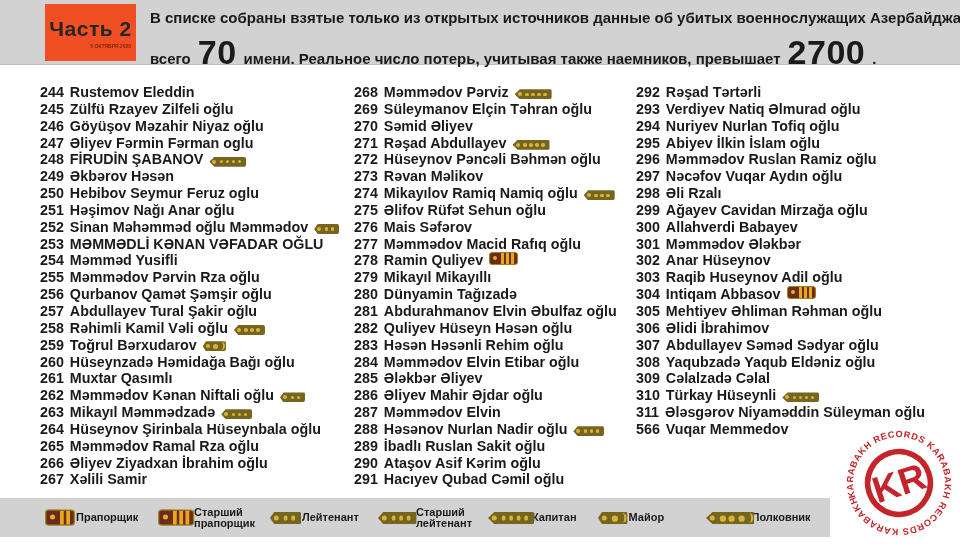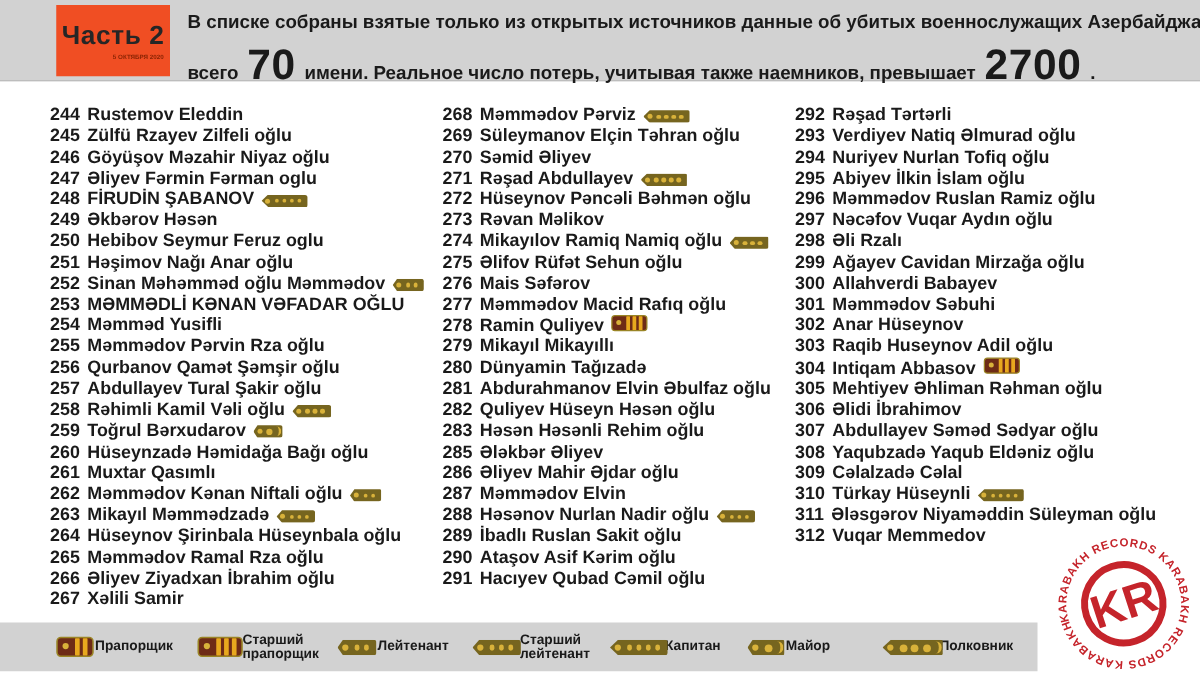--- a/index.html
+++ b/index.html
@@ -141,20 +141,21 @@
         <div class="row"><span class="num">278</span><span class="nm">Ramin Quliyev</span><span class="badge stripe">
             <span class="s"></span>
             <span class="s"></span>
             <span class="s"></span>
           </span></div>
         <div class="row"><span class="num">279</span><span class="nm">Mikayıl Mikayıllı</span></div>
         <div class="row"><span class="num">280</span><span class="nm">Dünyamin Tağızadə</span></div>
         <div class="row"><span class="num">281</span><span class="nm">Abdurahmanov Elvin Əbulfaz oğlu</span></div>
         <div class="row"><span class="num">282</span><span class="nm">Quliyev Hüseyn Həsən oğlu</span></div>
         <div class="row"><span class="num">283</span><span class="nm">Həsən Həsənli Rehim oğlu</span></div>
+        <div class="row"><span class="num">284</span><span class="nm">Məmmədov Elvin Etibar oğlu</span></div>
         <div class="row"><span class="num">285</span><span class="nm">Ələkbər Əliyev</span></div>
         <div class="row"><span class="num">286</span><span class="nm">Əliyev Mahir Əjdar oğlu</span></div>
         <div class="row"><span class="num">287</span><span class="nm">Məmmədov Elvin</span></div>
         <div class="row"><span class="num">288</span><span class="nm">Həsənov Nurlan Nadir oğlu</span><span class="badge">
             <span class="d"></span>
             <span class="d"></span>
             <span class="d"></span>
           </span></div>
         <div class="row"><span class="num">289</span><span class="nm">İbadlı Ruslan Sakit oğlu</span></div>
         <div class="row"><span class="num">290</span><span class="nm">Ataşov Asif Kərim oğlu</span></div>
@@ -163,41 +164,41 @@
     <div class="col" id="col2">
         <div class="row"><span class="num">292</span><span class="nm">Rəşad Tərtərli</span></div>
         <div class="row"><span class="num">293</span><span class="nm">Verdiyev Natiq Əlmurad oğlu</span></div>
         <div class="row"><span class="num">294</span><span class="nm">Nuriyev Nurlan Tofiq oğlu</span></div>
         <div class="row"><span class="num">295</span><span class="nm">Abiyev İlkin İslam oğlu</span></div>
         <div class="row"><span class="num">296</span><span class="nm">Məmmədov Ruslan Ramiz oğlu</span></div>
         <div class="row"><span class="num">297</span><span class="nm">Nəcəfov Vuqar Aydın oğlu</span></div>
         <div class="row"><span class="num">298</span><span class="nm">Əli Rzalı</span></div>
         <div class="row"><span class="num">299</span><span class="nm">Ağayev Cavidan Mirzağa oğlu</span></div>
         <div class="row"><span class="num">300</span><span class="nm">Allahverdi Babayev</span></div>
-        <div class="row"><span class="num">301</span><span class="nm">Məmmədov Səbuhi</span></div>
+        <div class="row"><span class="num">301</span><span class="nm">Məmmədov Ələkbər</span></div>
         <div class="row"><span class="num">302</span><span class="nm">Anar Hüseynov</span></div>
         <div class="row"><span class="num">303</span><span class="nm">Raqib Huseynov Adil oğlu</span></div>
         <div class="row"><span class="num">304</span><span class="nm">Intiqam Abbasov</span><span class="badge stripe">
             <span class="s"></span>
             <span class="s"></span>
             <span class="s"></span>
           </span></div>
         <div class="row"><span class="num">305</span><span class="nm">Mehtiyev Əhliman Rəhman oğlu</span></div>
         <div class="row"><span class="num">306</span><span class="nm">Əlidi İbrahimov</span></div>
         <div class="row"><span class="num">307</span><span class="nm">Abdullayev Səməd Sədyar oğlu</span></div>
         <div class="row"><span class="num">308</span><span class="nm">Yaqubzadə Yaqub Eldəniz oğlu</span></div>
         <div class="row"><span class="num">309</span><span class="nm">Cəlalzadə Cəlal</span></div>
         <div class="row"><span class="num">310</span><span class="nm">Türkay Hüseynli</span><span class="badge">
             <span class="d"></span>
             <span class="d"></span>
             <span class="d"></span>
             <span class="d"></span>
           </span></div>
         <div class="row"><span class="num">311</span><span class="nm">Ələsgərov Niyaməddin Süleyman oğlu</span></div>
-        <div class="row"><span class="num">312</span><span class="nm">Vuqar Memmedov</span></div>
+        <div class="row"><span class="num">566</span><span class="nm">Vuqar Memmedov</span></div>
       </div>
   </main>
 
   <footer class="legend" id="legend">
       <div class="legend-item" style="left: 45px;">
         <span class="badge stripe">
           <span class="s"></span>
           <span class="s"></span>
         </span>
         <span class="legend-label">Прапорщик</span>

